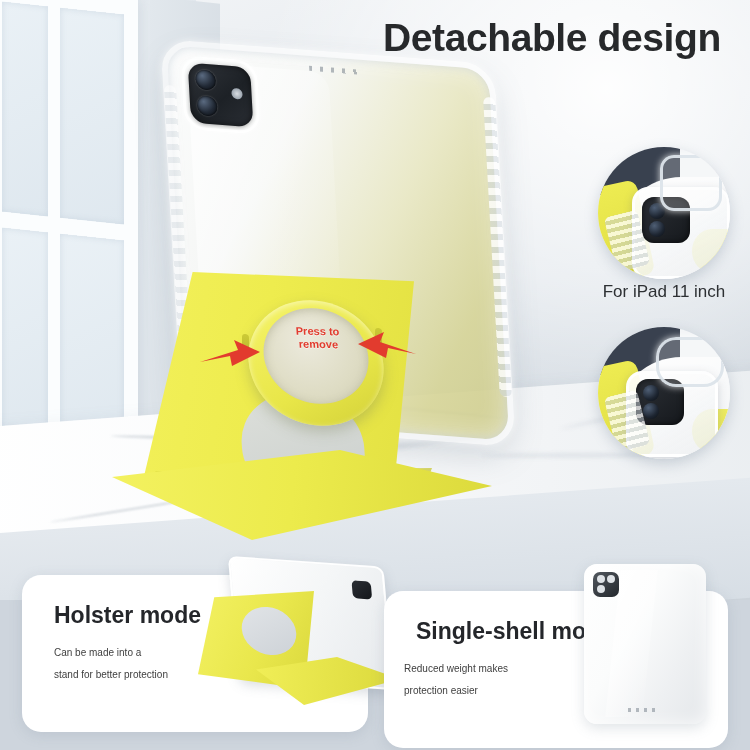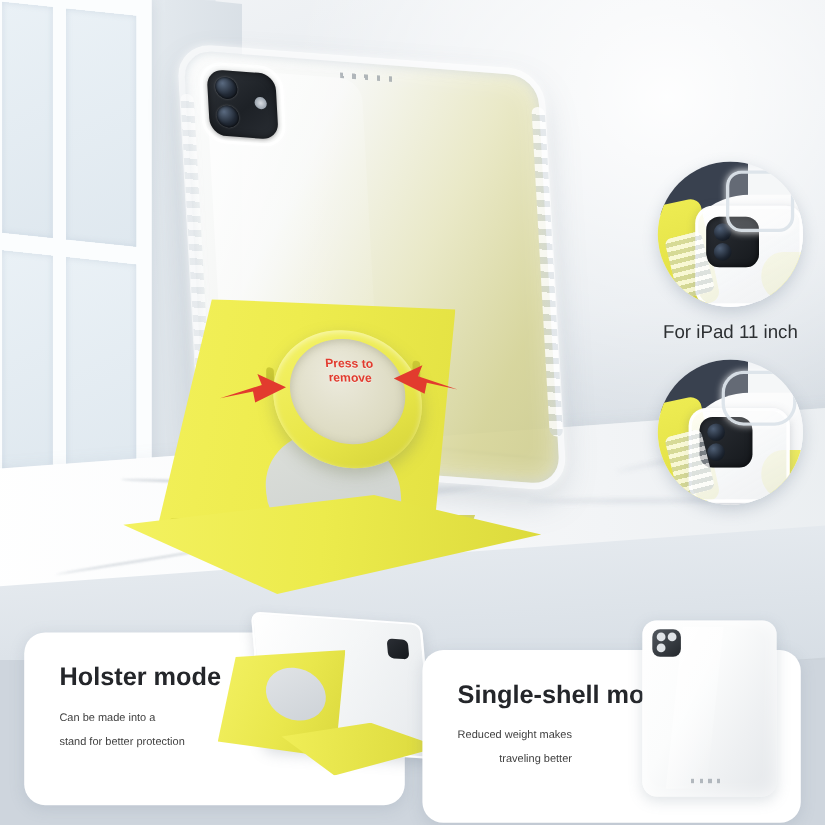--- a/index.html
+++ b/index.html
@@ -235,37 +235,38 @@
         <span>remove</span>
       </div>
 
       <svg width="400" height="265" style="position:absolute;left:0;top:0;overflow:visible;">
         <path d="M108,90 L146,78 L142,68 L168,80 L140,94 L138,84 Z" fill="#e23b2e"></path>
         <path d="M324,82 L288,70 L292,60 L266,72 L294,86 L296,76 Z" fill="#e23b2e"></path>
       </svg>
     </div>
   </div>
 
+  <div class="headline">Detachable design</div>
 
   <div class="thumb" style="left:598px;top:147px;">
     <div class="circ">
       <div class="c-navy2"></div>
       <div class="c-white"></div>
       <div class="c-yellow"></div>
       <div class="c-yellow2"></div>
       <div class="c-case"></div>
       <div class="c-cam">
         <div class="c-lens" style="left:7px;top:6px;"></div>
         <div class="c-lens" style="left:7px;top:24px;"></div>
       </div>
       <div class="c-clear" style="left:62px;top:8px;width:56px;height:50px;"></div>
       <div class="c-strip"></div>
     </div>
   </div>
-  <div class="thumb-label" style="left:598px;top:292px;width:132px;">For iPad 11 inch</div>
+  <div class="thumb-label" style="left:598px;top:282px;width:132px;">For iPad 11 inch</div>
 
   <div class="thumb" style="left:598px;top:327px;">
     <div class="circ">
       <div class="c-navy2"></div>
       <div class="c-white"></div>
       <div class="c-yellow"></div>
       <div class="c-yellow2"></div>
       <div class="c-case" style="left:28px;top:44px;width:86px;height:80px;"></div>
       <div class="c-cam" style="left:38px;top:52px;">
         <div class="c-lens" style="left:7px;top:6px;"></div>
@@ -287,23 +288,23 @@
     <div class="ms-tab">
       <div class="ms-cam"></div>
     </div>
     <div class="ms-yellow"></div>
     <div class="ms-hole"></div>
     <div class="ms-flap"></div>
   </div>
 
   <div class="card" style="left:384px;top:591px;width:344px;height:157px;">
     <div class="card-title" style="left:32px;top:27px;">Single-shell model</div>
-    <div class="card-sub" style="left:32px;top:67px;text-align:right;">
+    <div class="card-sub" style="left:20px;top:67px;">
       <span>Reduced weight makes</span><br>
-      <span>traveling better</span>
+      <span>protection easier</span>
     </div>
   </div>
   <div class="mini-clear" style="left:584px;top:564px;">
     <div class="mc-edge"></div>
     <div class="mc-gloss"></div>
     <div class="mc-cam">
       <div class="mc-lens" style="left:4px;top:3px;"></div>
       <div class="mc-lens" style="left:14px;top:3px;"></div>
       <div class="mc-lens" style="left:4px;top:13px;"></div>
     </div>

